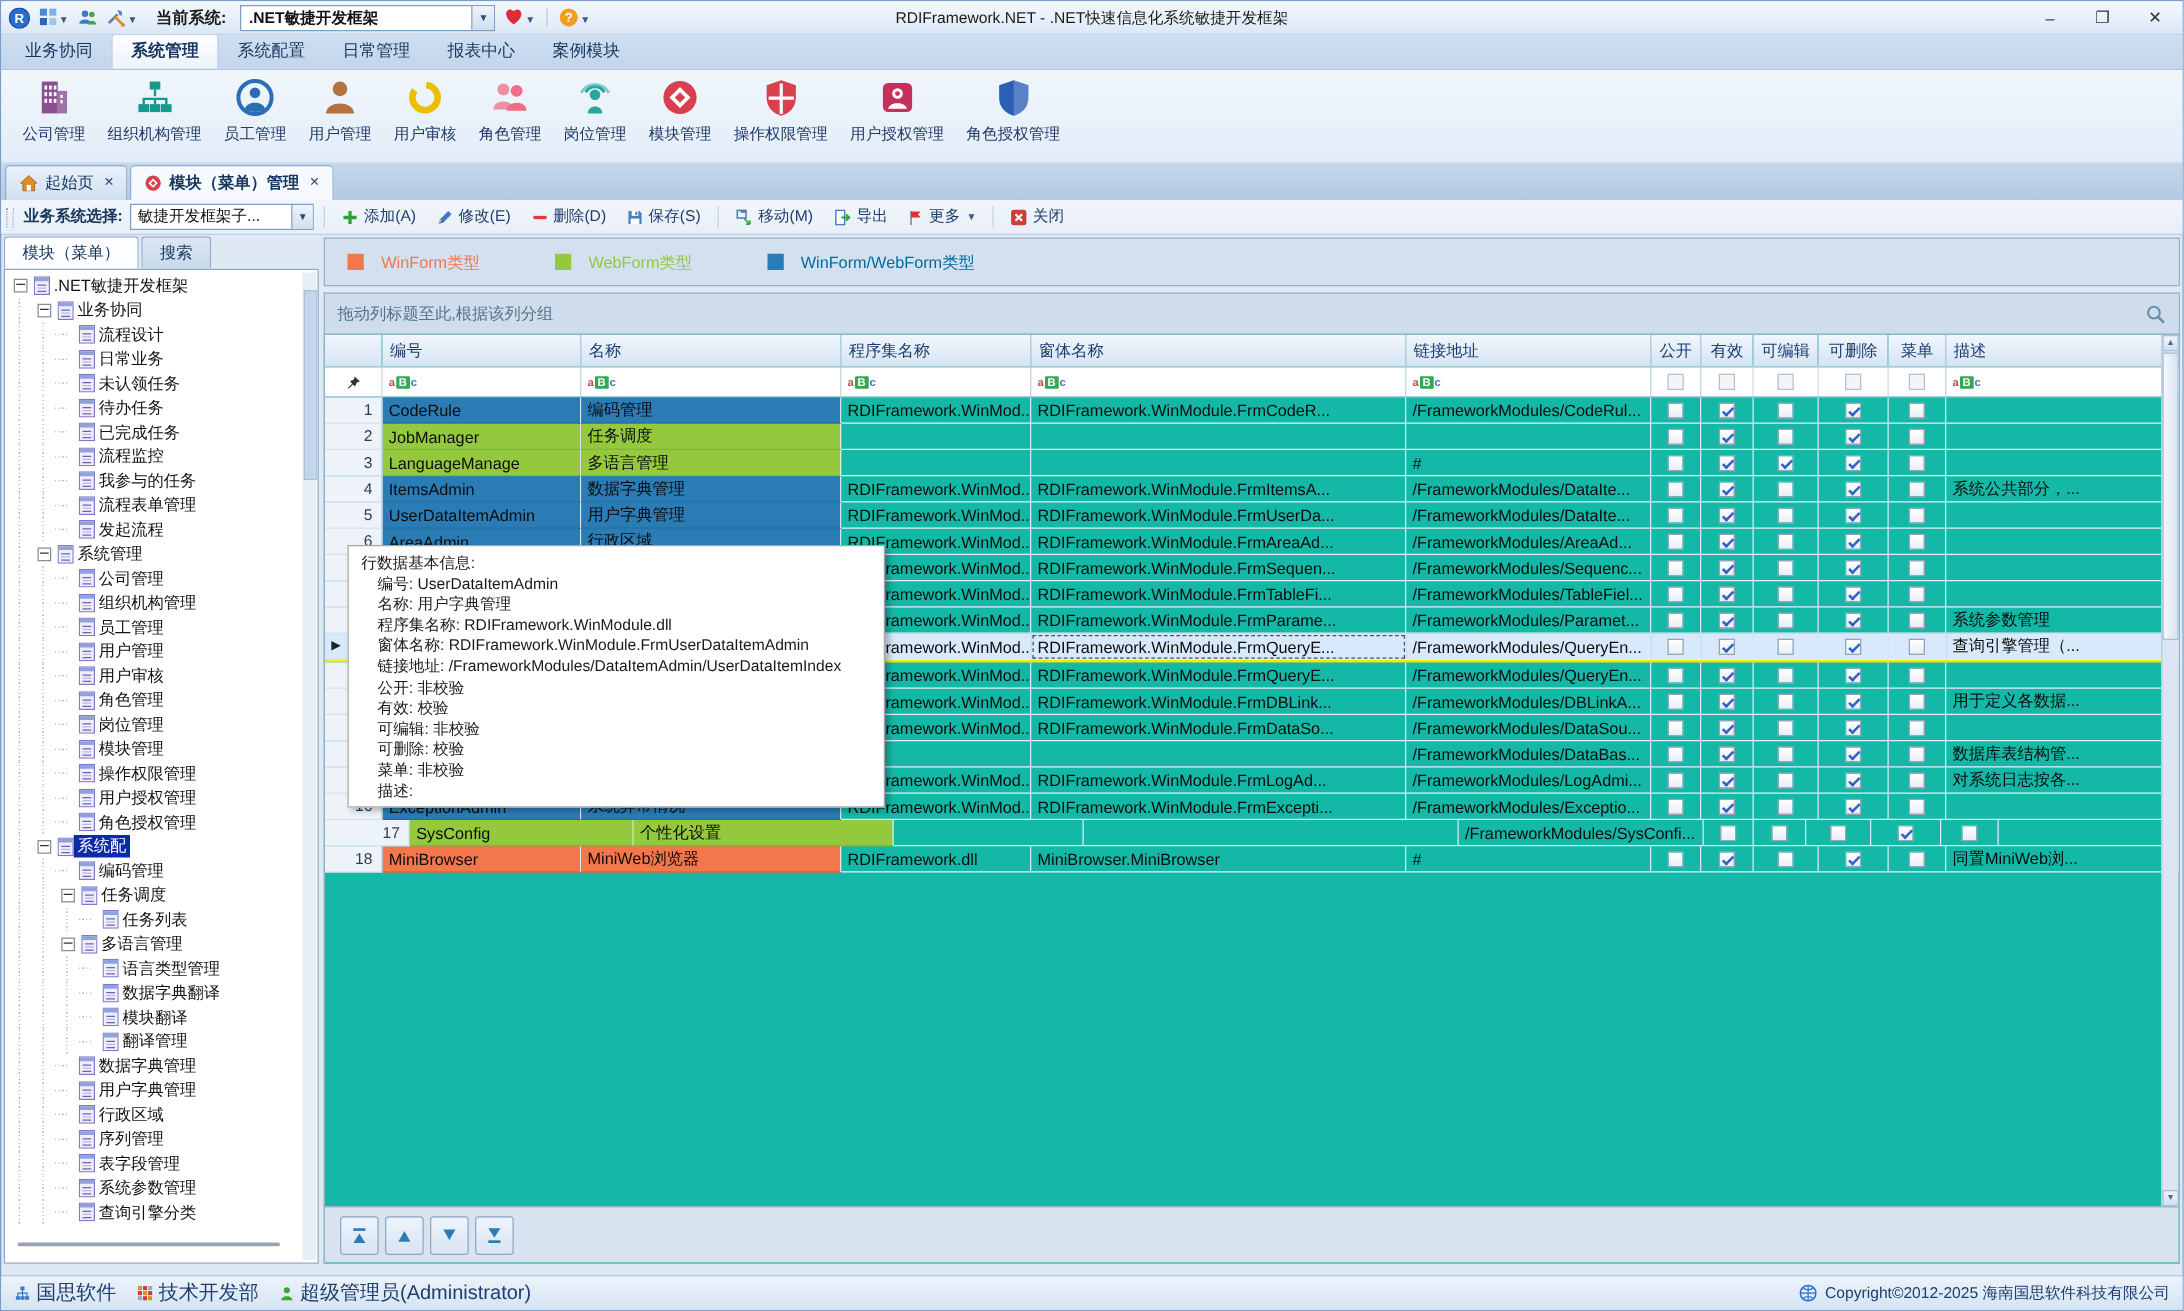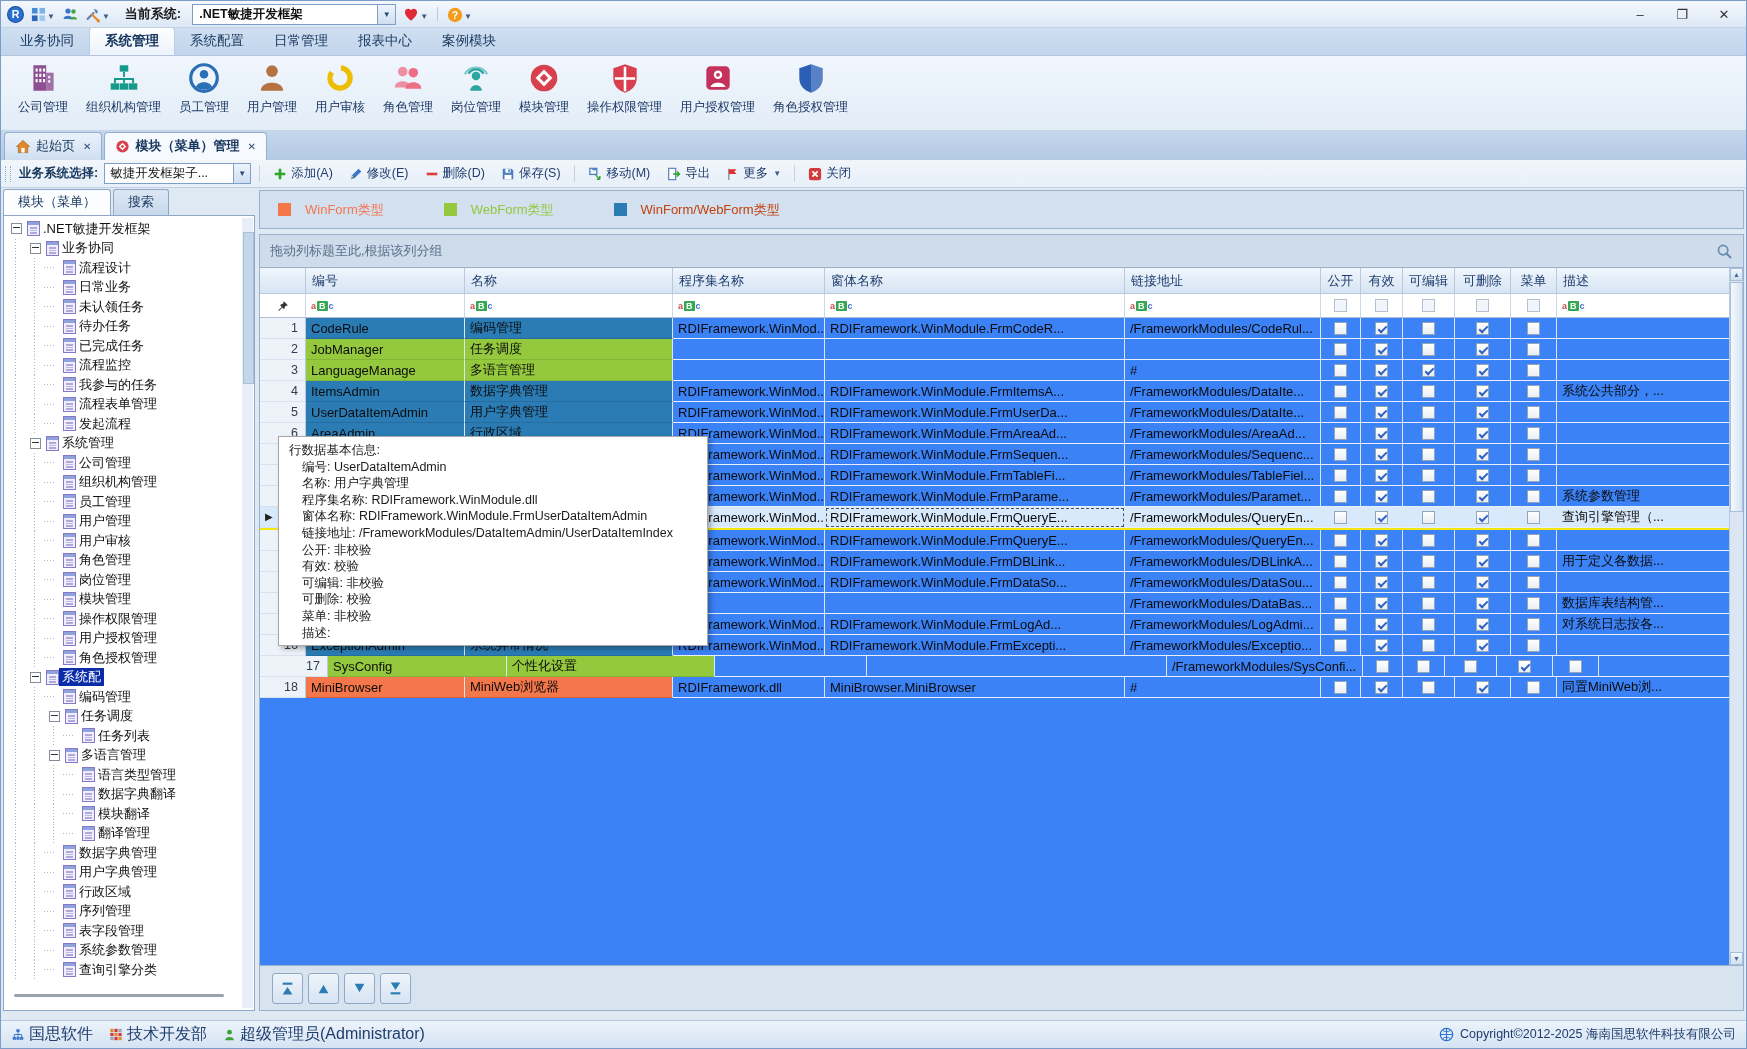--- a/index.html
+++ b/index.html
@@ -70,21 +70,21 @@
 
   .rightpanel{flex:1;display:flex;flex-direction:column;min-width:0;min-height:0;}
   .legendbar{height:37px;flex:none;background:#d3e0f0;border:1px solid #9ab1cc;display:flex;align-items:center;padding-left:18px;gap:14px;}
   .sw{width:13px;height:13px;flex:none;}
   .ltext{font-size:13px;margin-right:46px;}
   .lgap{height:5px;flex:none;}
   .grouprow{height:32px;flex:none;background:#cfdcec;border:1px solid #9ab1cc;border-bottom:none;display:flex;align-items:center;padding:0 10px;}
   .ghint{font-size:13px;color:#5a7089;}
   .grouprow .icn{margin-left:auto;}
 
-  .gridwrap{flex:1;background:#3b82f6;border:1px solid #9ab1cc;position:relative;overflow:hidden;display:flex;flex-direction:column;min-height:0;}
+  .gridwrap{flex:1;background:#14b8a6;border:1px solid #9ab1cc;position:relative;overflow:hidden;display:flex;flex-direction:column;min-height:0;}
   .ghead{display:flex;flex:none;height:25px;border-bottom:1px solid #b7cade;}
   .hcell{background:linear-gradient(#f0f6fc,#d6e4f3);border-right:1px solid #b7cade;font-size:13px;color:#1f3d6e;display:flex;align-items:center;padding-left:6px;box-sizing:border-box;overflow:hidden;white-space:nowrap;flex:none;}
   .hcell.cb-col{justify-content:center;padding-left:0;}
   .gfilter{display:flex;flex:none;height:23px;border-bottom:1px solid #aebfd6;}
   .fcell{background:#fff;border-right:1px solid #cdd9e8;display:flex;align-items:center;padding-left:5px;box-sizing:border-box;flex:none;}
   .fcell.cb-col{justify-content:center;padding-left:0;}
   .abc{font-size:9px;font-weight:bold;letter-spacing:0;display:inline-flex;align-items:center;}
   .abc .a{color:#c0504d;}
   .abc .b{color:#fff;background:#34a853;padding:0 2px;border-radius:1px;margin:0 1px;}
   .abc .c{color:#4472c4;}
@@ -173,20 +173,21 @@
             </svg>
           </span><span class="caret">▼</span></span>
       <span class="qsep"></span>
       <span><span class="icn">
             <svg width="16" height="16" viewBox="0 0 16 16">
               <circle cx="8" cy="8" r="7.2" fill="#f59b1e"></circle>
               <text x="8" y="11.8" text-anchor="middle" font-size="10.5" font-weight="bold" fill="#fff" font-family="Liberation Sans,sans-serif">?</text>
             </svg>
           </span><span class="caret">▼</span></span>
     </div>
+    <div class="wtitle">RDIFramework.NET - .NET快速信息化系统敏捷开发框架</div>
     <div class="winbtns">
       <span class="wbtn">–</span>
       <span class="wbtn">❐</span>
       <span class="wbtn">✕</span>
     </div>
   </div>
 
   <div class="menubar" id="menubar">
       <div class="mtab">业务协同</div>
       <div class="mtab active">系统管理</div>
@@ -1034,21 +1035,21 @@
       </div>
     </div>
     <div class="splitter"></div>
     <div class="rightpanel">
       <div class="legendbar" id="legendbar">
           <span class="sw" style="background: rgb(244, 118, 75);"></span>
           <span class="ltext" style="color: rgb(244, 118, 75);">WinForm类型</span>
           <span class="sw" style="background: rgb(148, 200, 61);"></span>
           <span class="ltext" style="color: rgb(148, 200, 61);">WebForm类型</span>
           <span class="sw" style="background: rgb(43, 124, 181);"></span>
-          <span class="ltext" style="color: #c2410c;">WinForm/WebForm类型</span>
+          <span class="ltext" style="color: #0369a1;">WinForm/WebForm类型</span>
         </div>
       <div class="lgap"></div>
       <div class="grouprow">
         <span class="ghint">拖动列标题至此,根据该列分组</span>
         <span class="icn">
             <svg width="17" height="17" viewBox="0 0 16 16">
               <circle cx="6.7" cy="6.7" r="4.4" fill="none" stroke="#6a8db0" stroke-width="1.6"></circle>
               <path d="M10 10l4.2 4.2" stroke="#6a8db0" stroke-width="2"></path>
             </svg>
           </span>

